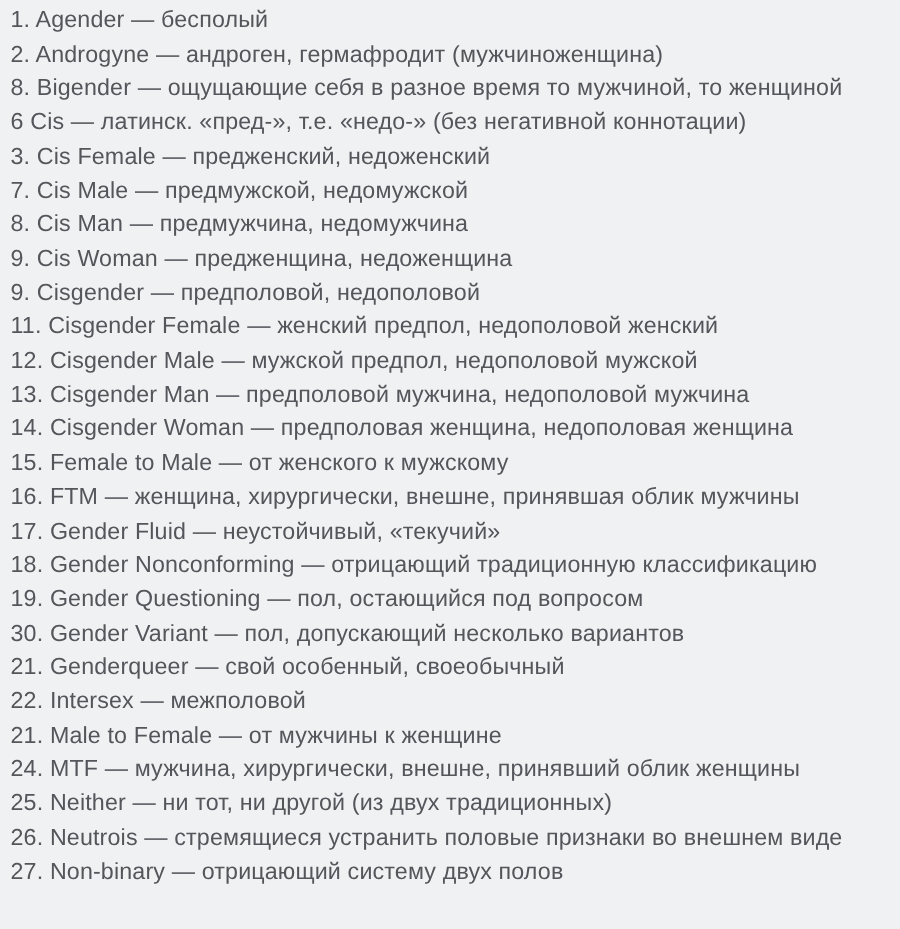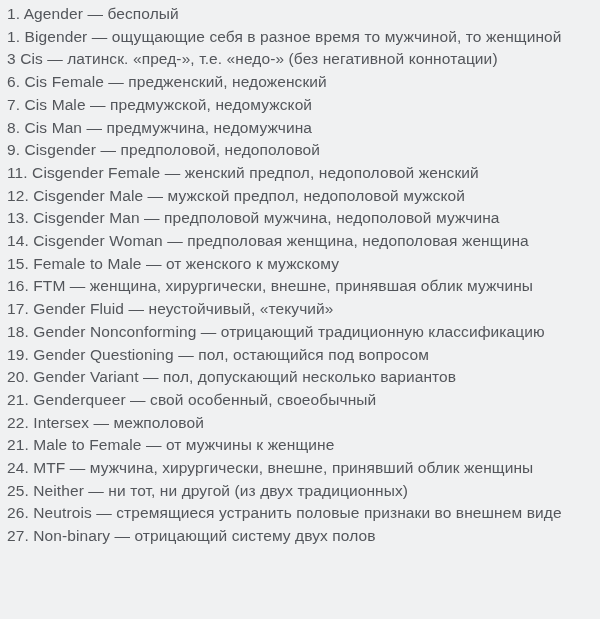--- a/index.html
+++ b/index.html
@@ -28,36 +28,38 @@
     white-space: nowrap;
     letter-spacing: 0.1px;
   }
 </style>
 </head>
 <body>
 
 <div class="page">
   <div id="term-list">
       <div class="line">1. Agender — бесполый</div>
-      <div class="line">1. Bigender — ощущающие себя в разное время то мужчиной, то женщиной</div>
-      <div class="line">3 Cis — латинск. «пред-», т.е. «недо-» (без негативной коннотации)</div>
-      <div class="line">6. Cis Female — предженский, недоженский</div>
+      <div class="line">2. Androgyne — андроген, гермафродит (мужчиноженщина)</div>
+      <div class="line">8. Bigender — ощущающие себя в разное время то мужчиной, то женщиной</div>
+      <div class="line">6 Cis — латинск. «пред-», т.е. «недо-» (без негативной коннотации)</div>
+      <div class="line">3. Cis Female — предженский, недоженский</div>
       <div class="line">7. Cis Male — предмужской, недомужской</div>
       <div class="line">8. Cis Man — предмужчина, недомужчина</div>
+      <div class="line">9. Cis Woman — предженщина, недоженщина</div>
       <div class="line">9. Cisgender — предполовой, недополовой</div>
       <div class="line">11. Cisgender Female — женский предпол, недополовой женский</div>
       <div class="line">12. Cisgender Male — мужской предпол, недополовой мужской</div>
       <div class="line">13. Cisgender Man — предполовой мужчина, недополовой мужчина</div>
       <div class="line">14. Cisgender Woman — предполовая женщина, недополовая женщина</div>
       <div class="line">15. Female to Male — от женского к мужскому</div>
       <div class="line">16. FTM — женщина, хирургически, внешне, принявшая облик мужчины</div>
       <div class="line">17. Gender Fluid — неустойчивый, «текучий»</div>
       <div class="line">18. Gender Nonconforming — отрицающий традиционную классификацию</div>
       <div class="line">19. Gender Questioning — пол, остающийся под вопросом</div>
-      <div class="line">20. Gender Variant — пол, допускающий несколько вариантов</div>
+      <div class="line">30. Gender Variant — пол, допускающий несколько вариантов</div>
       <div class="line">21. Genderqueer — свой особенный, своеобычный</div>
       <div class="line">22. Intersex — межполовой</div>
       <div class="line">21. Male to Female — от мужчины к женщине</div>
       <div class="line">24. MTF — мужчина, хирургически, внешне, принявший облик женщины</div>
       <div class="line">25. Neither — ни тот, ни другой (из двух традиционных)</div>
       <div class="line">26. Neutrois — стремящиеся устранить половые признаки во внешнем виде</div>
       <div class="line">27. Non-binary — отрицающий систему двух полов</div>
     </div>
 </div>
 

